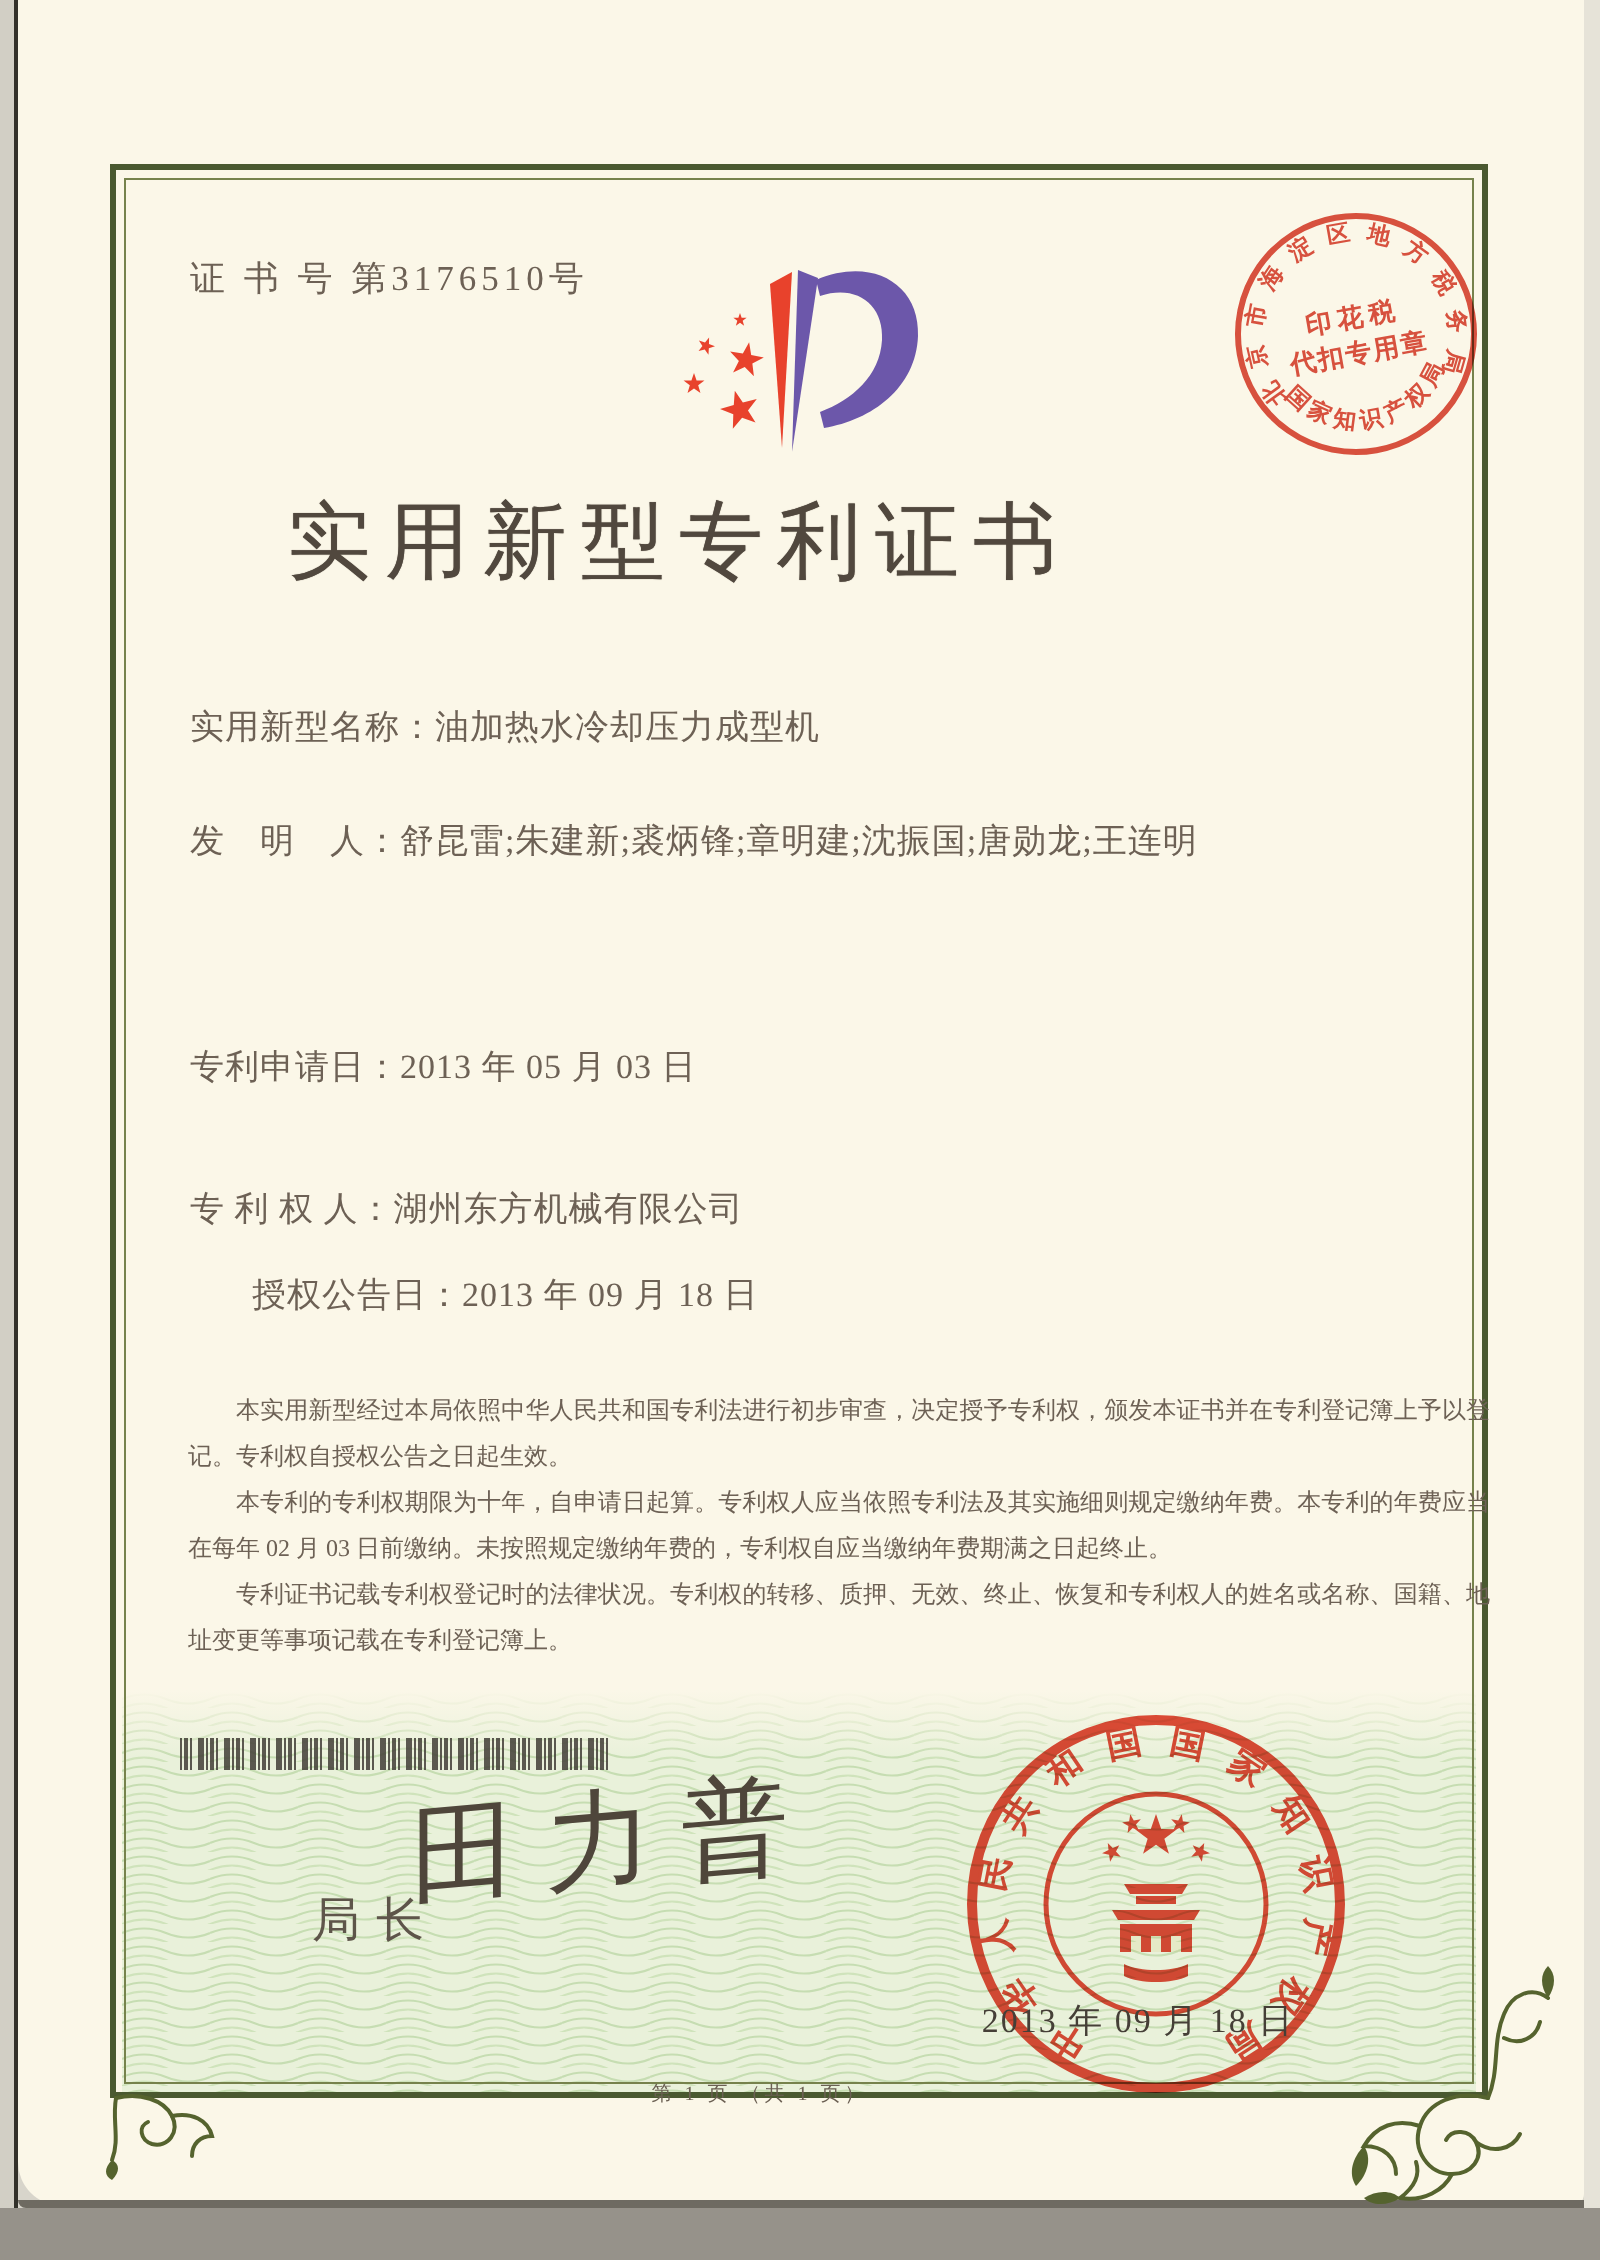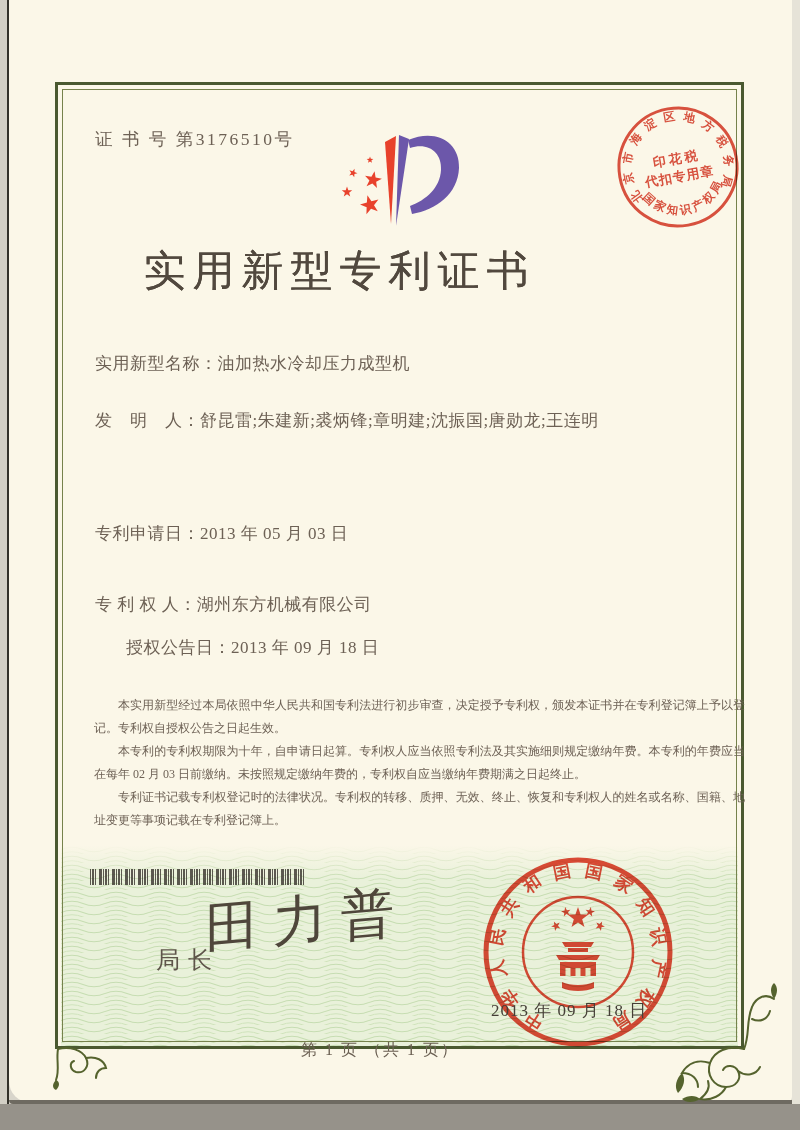--- a/index.html
+++ b/index.html
@@ -59,21 +59,21 @@
          mix-blend-mode:multiply;opacity:.9;color:var(--stamp-red);}
   .tax-stamp text{fill:currentColor;font-family:"Liberation Serif","DejaVu Serif",serif;font-weight:bold;}
 
   .office-seal{left:478px;top:852px;width:200px;height:200px;mix-blend-mode:multiply;
          opacity:.93;color:var(--seal-red);}
   .office-seal text{fill:currentColor;font-family:"Liberation Serif","DejaVu Serif",serif;font-weight:bold;}
 
   .seal-date{left:462px;top:999px;width:214px;text-align:center;font-size:17px;
          color:#453f37;letter-spacing:1px;z-index:5;}
 
-  .page-footer{left:260px;top:1040px;width:240px;text-align:center;font-size:16px;
+  .page-footer{left:260px;top:1040px;width:240px;text-align:center;font-size:10px;
          color:#6b6053;letter-spacing:2px;z-index:5;}
 
   .ornament{color:#55632e;}
 </style>
 </head>
 <body>
 
 <div class="stage">
 
   <div class="abs edge-left-light"></div>

